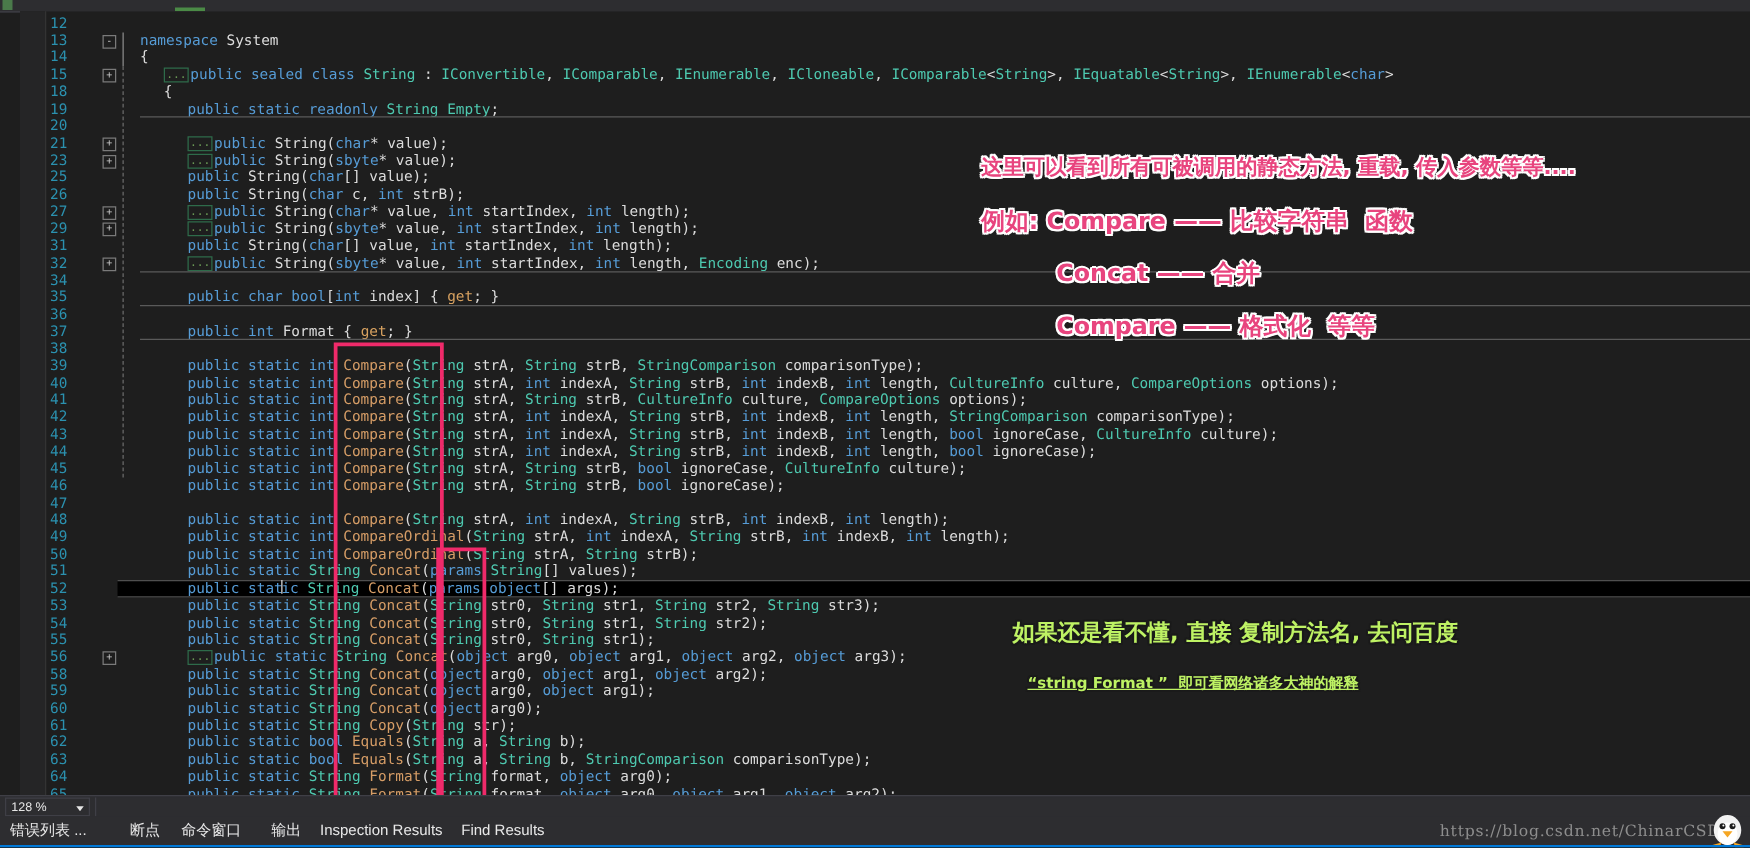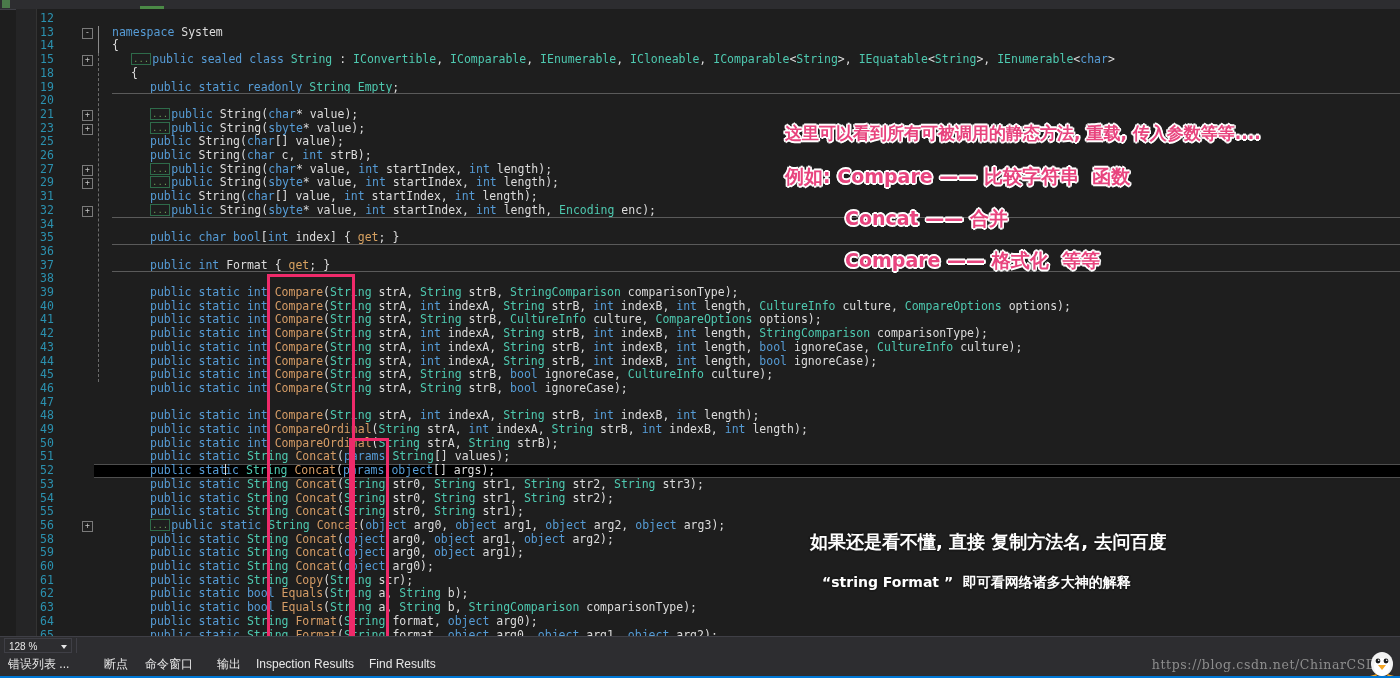--- a/index.html
+++ b/index.html
@@ -41,23 +41,23 @@
   .vguide-solid{position:absolute;left:82px;width:1px;background:#8a8a8a;}
 
   
   .redbox{position:absolute;border:3px solid #ef2a6a;box-sizing:border-box;pointer-events:none;}
 
   
   .anno{position:absolute;white-space:pre;font-family:"DejaVu Sans",sans-serif;font-weight:bold;}
   .anno-pink{color:#e8447e;text-shadow:
       -1.4px -1.4px 0 #fff, 1.4px -1.4px 0 #fff, -1.4px 1.4px 0 #fff, 1.4px 1.4px 0 #fff,
       0 -1.6px 0 #fff, 0 1.6px 0 #fff, -1.6px 0 0 #fff, 1.6px 0 0 #fff;}
-  .anno-green{color:#ffffff;text-shadow:
+  .anno-green{color:#bef264;text-shadow:
       -1.4px -1.4px 0 #1a1a1a, 1.4px -1.4px 0 #1a1a1a, -1.4px 1.4px 0 #1a1a1a, 1.4px 1.4px 0 #1a1a1a,
-      0 -1.6px 0 #1a1a1a, 0 1.6px 0 #1a1a1a, -1.6px 0 0 #1a1a1a, 1.6px 0 0 #1a1a1a; margin-top: 36px;}
+      0 -1.6px 0 #1a1a1a, 0 1.6px 0 #1a1a1a, -1.6px 0 0 #1a1a1a, 1.6px 0 0 #1a1a1a;}
 
   
   .zoombar{position:absolute;left:0;top:636px;width:1400px;height:17px;background:#2d2d30;border-top:1px solid #3f3f46;}
   .zoom-combo{position:absolute;left:4px;top:1px;width:68px;height:15px;background:#2d2d30;border:1px solid #3f3f46;color:#e6e6e6;
        font-family:"Liberation Sans",sans-serif;font-size:10px;line-height:15px;padding-left:4px;box-sizing:border-box;}
   .zoom-arrow{position:absolute;right:4px;top:6px;width:0;height:0;border-left:3px solid transparent;border-right:3px solid transparent;border-top:4px solid #e6e6e6;}
   .zoom-rest{position:absolute;left:76px;top:1px;right:0;height:15px;background:#2d2d30;border-left:1px solid #3f3f46;}
 
   
   .tabbar{position:absolute;left:0;top:653px;width:1400px;height:23px;background:#2d2d30;}
@@ -142,21 +142,21 @@
       <div class="redbox" style="left: 267px; top: 274px; width: 88px; height: 372px; border-color: rgb(239, 42, 106);"></div>
       <div class="redbox" style="left: 349px; top: 438px; width: 40px; height: 208px; border-color: rgb(239, 42, 106);"></div>
     </div>
 
   <div id="annos">
       <div class="anno anno-pink" style="left: 785px; top: 122px; font-size: 17px;">这里可以看到所有可被调用的静态方法, 重载, 传入参数等等....</div>
       <div class="anno anno-pink" style="left: 785px; top: 164px; font-size: 19px;">例如: Compare —— 比较字符串  函数</div>
       <div class="anno anno-pink" style="left: 845px; top: 206px; font-size: 19px;">Concat —— 合并</div>
       <div class="anno anno-pink" style="left: 845px; top: 248px; font-size: 19px;">Compare —— 格式化  等等</div>
       <div class="anno anno-green" style="left: 810px; top: 494px; font-size: 18px;">如果还是看不懂, 直接 复制方法名, 去问百度</div>
-      <div class="anno anno-green" style="left: 822px; top: 538px; font-size: 14px;">“string Format ”  即可看网络诸多大神的解释</div>
+      <div class="anno anno-green" style="left: 822px; top: 538px; font-size: 12px; text-decoration: underline;">“string Format ”  即可看网络诸多大神的解释</div>
     </div>
 
   <div class="zoombar">
     <div class="zoom-combo">
       <span>128 %</span>
       <span class="zoom-arrow"></span>
     </div>
     <div class="zoom-rest"></div>
   </div>
 

